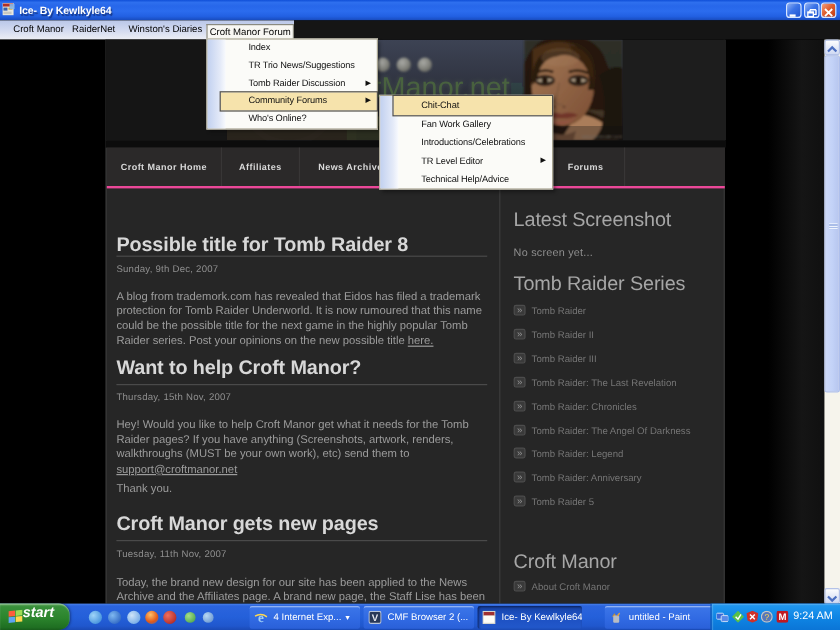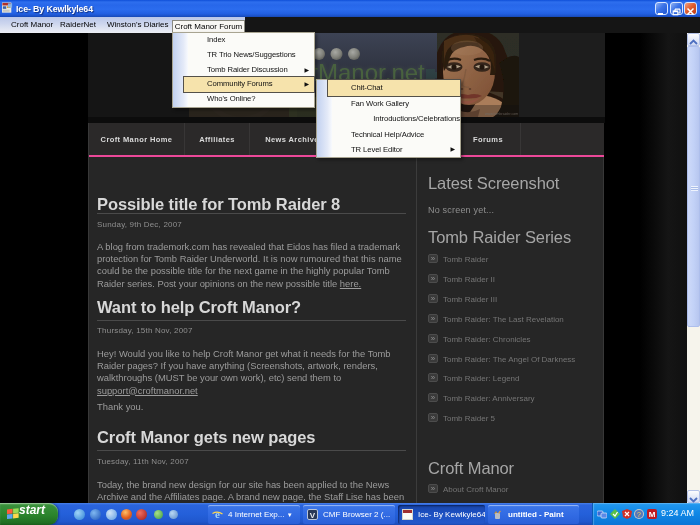--- a/index.html
+++ b/index.html
@@ -251,23 +251,23 @@
     <div class="item">TR Trio News/Suggestions</div>
     <div class="item">Tomb Raider Discussion<span class="arrow">▶</span></div>
     <div class="item hl">Community Forums<span class="arrow">▶</span></div>
     <div class="item">Who's Online?</div>
   </div>
 
   <div class="menu" id="menu2" style="left:316px; top:79px; width:145px; height:79px;">
     <div class="strip"></div>
     <div class="item hl" style="height:15.6px;line-height:15.6px;">Chit-Chat</div>
     <div class="item" style="height:15.6px;line-height:15.6px;">Fan Work Gallery</div>
-    <div class="item" style="height:15.6px;line-height:15.6px;text-align:right;">Introductions/Celebrations</div>
+    <div class="item" style="height:15.6px;line-height:15.6px;">Introductions/Celebrations</div>
+    <div class="item" style="height:15.6px;line-height:15.6px;">TR Level Editor<span class="arrow">▶</span></div>
     <div class="item" style="height:15.6px;line-height:15.6px;">Technical Help/Advice</div>
-    <div class="item" style="height:15.6px;line-height:15.6px;">TR Level Editor<span class="arrow">▶</span></div>
   </div>
 
   <div id="taskbar" class="abs">
     <div id="startbtn"><svg style="position:absolute;left:7px;top:5px;" width="12" height="12" viewBox="0 0 13 13">
           <g transform="skewY(-6)">
             <rect x="0" y="1.5" width="6" height="5" fill="#ff5c3c"></rect>
             <rect x="6.6" y="1.5" width="6" height="5" fill="#9ddb56"></rect>
             <rect x="0" y="7" width="6" height="5" fill="#5ea4f2"></rect>
             <rect x="6.6" y="7" width="6" height="5" fill="#ffd84e"></rect>
           </g>
@@ -293,21 +293,21 @@
           <text x="5.5" y="8.5" text-anchor="middle" font-size="8" font-weight="bold" fill="#e8eaf0" font-family="Liberation Sans">V</text>
         </svg>
       CMF Browser 2 (...</div>
     <div class="tbtn active" style="left:398px; width:87px; padding-left:20px;">
       <svg class="ticon" viewBox="0 0 11 11">
           <rect x="0" y="0" width="11" height="11" fill="#d6d6ce"></rect>
           <rect x="1" y="1" width="9" height="3" fill="#a03030"></rect>
           <rect x="1" y="4" width="9" height="6" fill="#fdfdf6"></rect>
         </svg>
       Ice- By Kewlkyle64</div>
-    <div class="tbtn" style="left:488px; width:91px; padding-left:20px;font-weight:bold;">
+    <div class="tbtn" style="left:504px; width:91px; padding-left:20px;">
       <svg class="ticon" viewBox="0 0 11 11">
           <path d="M2 5 L4 2 L6 5 Z" fill="#c89030"></path>
           <rect x="3" y="4" width="5" height="6" rx="1" fill="#b8bcc4"></rect>
           <path d="M6 4 L8 1.5 L8.8 2.2 L7.2 4.8 Z" fill="#e0a040"></path>
         </svg>
       untitled - Paint</div>
 
     <div id="tray">
       <svg class="trico" style="left:4px;" viewBox="0 0 10 10">
           <rect x="0" y="2" width="6" height="5" rx="1" fill="#3a6ad8" stroke="#cfe0f8" stroke-width="0.8"></rect>

